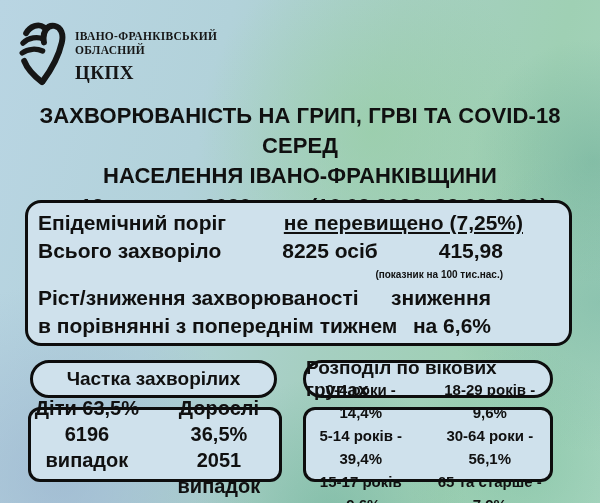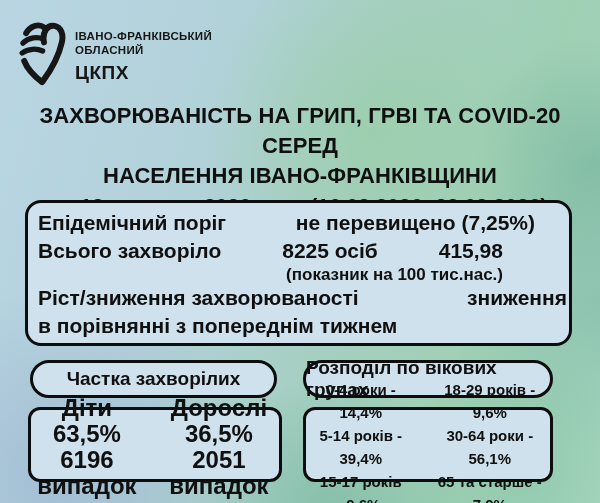--- a/index.html
+++ b/index.html
@@ -9,44 +9,44 @@
     background:
       radial-gradient(circle 240px at 62% 26%, rgba(148,206,158,0.55), rgba(148,206,158,0) 72%),
       radial-gradient(circle 170px at 99% 32%, rgba(92,162,142,0.42), rgba(92,162,142,0) 72%),
       radial-gradient(circle 210px at 100% 60%, rgba(104,170,158,0.38), rgba(104,170,158,0) 72%),
       radial-gradient(circle 300px at 10% 95%, rgba(152,176,206,0.60), rgba(152,176,206,0) 65%),
       radial-gradient(circle 190px at 55% 102%, rgba(98,172,148,0.45), rgba(98,172,148,0) 72%),
       radial-gradient(circle 160px at 87% 92%, rgba(118,188,158,0.40), rgba(118,188,158,0) 72%),
       linear-gradient(105deg,#b9d5e3 0%,#b2d2da 32%,#a6cfc2 55%,#9fd0b4 78%,#a6d5be 100%);
   }
   
-  .logo{position:absolute;left:18px;top:20px;display:flex;align-items:flex-start;}
+  .logo{position:absolute;left:18px;top:20px;display:flex;align-items:flex-start;font-family:Liberation Serif, serif;}
   .logo-icon{width:48px;height:66px;flex:0 0 auto;}
   .logo-text{margin-left:9px;padding-top:9px;color:#161616;}
   .logo-org{font-size:11.5px;line-height:14px;font-weight:700;letter-spacing:0.3px;}
   .logo-abbr{font-size:19px;line-height:26px;font-weight:700;margin-top:3px;letter-spacing:0.5px;}
   
   .title{position:absolute;left:0;top:101px;width:600px;text-align:center;font-weight:700;color:#101010;}
   .title .l1,.title .l2{font-size:22px;line-height:30px;letter-spacing:0.1px;}
   .title .l3{font-size:21px;line-height:30px;}
   
   .panel{position:absolute;background:#cfe1ec;border:3px solid #0d0d0d;box-sizing:border-box;}
   .main-panel{left:25px;top:200px;width:547px;height:146px;border-radius:16px;padding:6px 2px 4px 10px;font-weight:700;font-size:21px;}
   .row{display:flex;justify-content:space-between;line-height:28px;}
-  .row .rt1{margin-right:32px;}
+  .row .rt1{margin-right:44px;text-decoration:underline;}
   .row .rt2{margin-right:64px;text-align:center;}
-  .note-row{text-align:right;font-size:17px;line-height:19px;margin-right:64px;}
-  .row .rt3{}
+  .note-row{text-align:right;font-size:10px;line-height:19px;margin-right:64px;}
+  .row .rt3{margin-right:76px;}
   
   .pill{position:absolute;top:360px;height:38px;border-radius:19px;display:flex;align-items:center;justify-content:center;font-weight:700;font-size:19px;}
   .pill.left{left:30px;width:247px;}
   .pill.right{left:303px;width:250px;}
   
   .cbox{position:absolute;top:407px;height:75px;border-radius:12px;display:flex;align-items:center;justify-content:flex-end;font-weight:700;}
-  .cbox.left{left:28px;width:254px;font-size:24px;}
+  .cbox.left{left:28px;width:254px;font-size:20px;}
   .cbox.right{left:303px;width:250px;font-size:15px;}
   .cols{display:flex;gap:16px;justify-content:center;padding-top:4px;}
   .col{text-align:center;line-height:26px;}
   .cbox.right .cols{gap:14px;}
   .cbox.right .col{line-height:23px;text-align:center;}
 </style>
 </head>
 <body>
 
 <div class="canvas">
@@ -62,21 +62,21 @@
       </g>
     </svg>
     <div class="logo-text">
       <div class="logo-org">ІВАНО-ФРАНКІВСЬКИЙ</div>
       <div class="logo-org">ОБЛАСНИЙ</div>
       <div class="logo-abbr">ЦКПХ</div>
     </div>
   </div>
 
   <div class="title">
-    <div class="l1">ЗАХВОРЮВАНІСТЬ НА ГРИП, ГРВІ ТА COVID-20 СЕРЕД</div>
+    <div class="l1">ЗАХВОРЮВАНІСТЬ НА ГРИП, ГРВІ ТА COVID-18 СЕРЕД</div>
     <div class="l2">НАСЕЛЕННЯ ІВАНО-ФРАНКІВЩИНИ</div>
     <div class="l3">за 12 тиждень 2026 року (16.03.2026- 22.03.2026)</div>
   </div>
 
   <div class="panel main-panel">
     <div class="row">
       <span>Епідемічний поріг</span>
       <span class="rt1">не перевищено (7,25%)</span>
     </div>
     <div class="row">
@@ -84,20 +84,21 @@
       <span>8225 осіб</span>
       <span class="rt2">415,98</span>
     </div>
     <div class="note-row">(показник на 100 тис.нас.)</div>
     <div class="row">
       <span>Ріст/зниження захворюваності</span>
       <span class="rt3">зниження</span>
     </div>
     <div class="row">
       <span>в порівнянні з попереднім тижнем</span>
+      <span class="rt3">на 6,6%</span>
     </div>
   </div>
 
   <div class="panel pill right">Розподіл по вікових групах</div>
   <div class="panel pill left">Частка захворілих</div>
 
   <div class="panel cbox left">
     <div class="cols">
       <div class="col">
         <div>Діти 63,5%</div>

